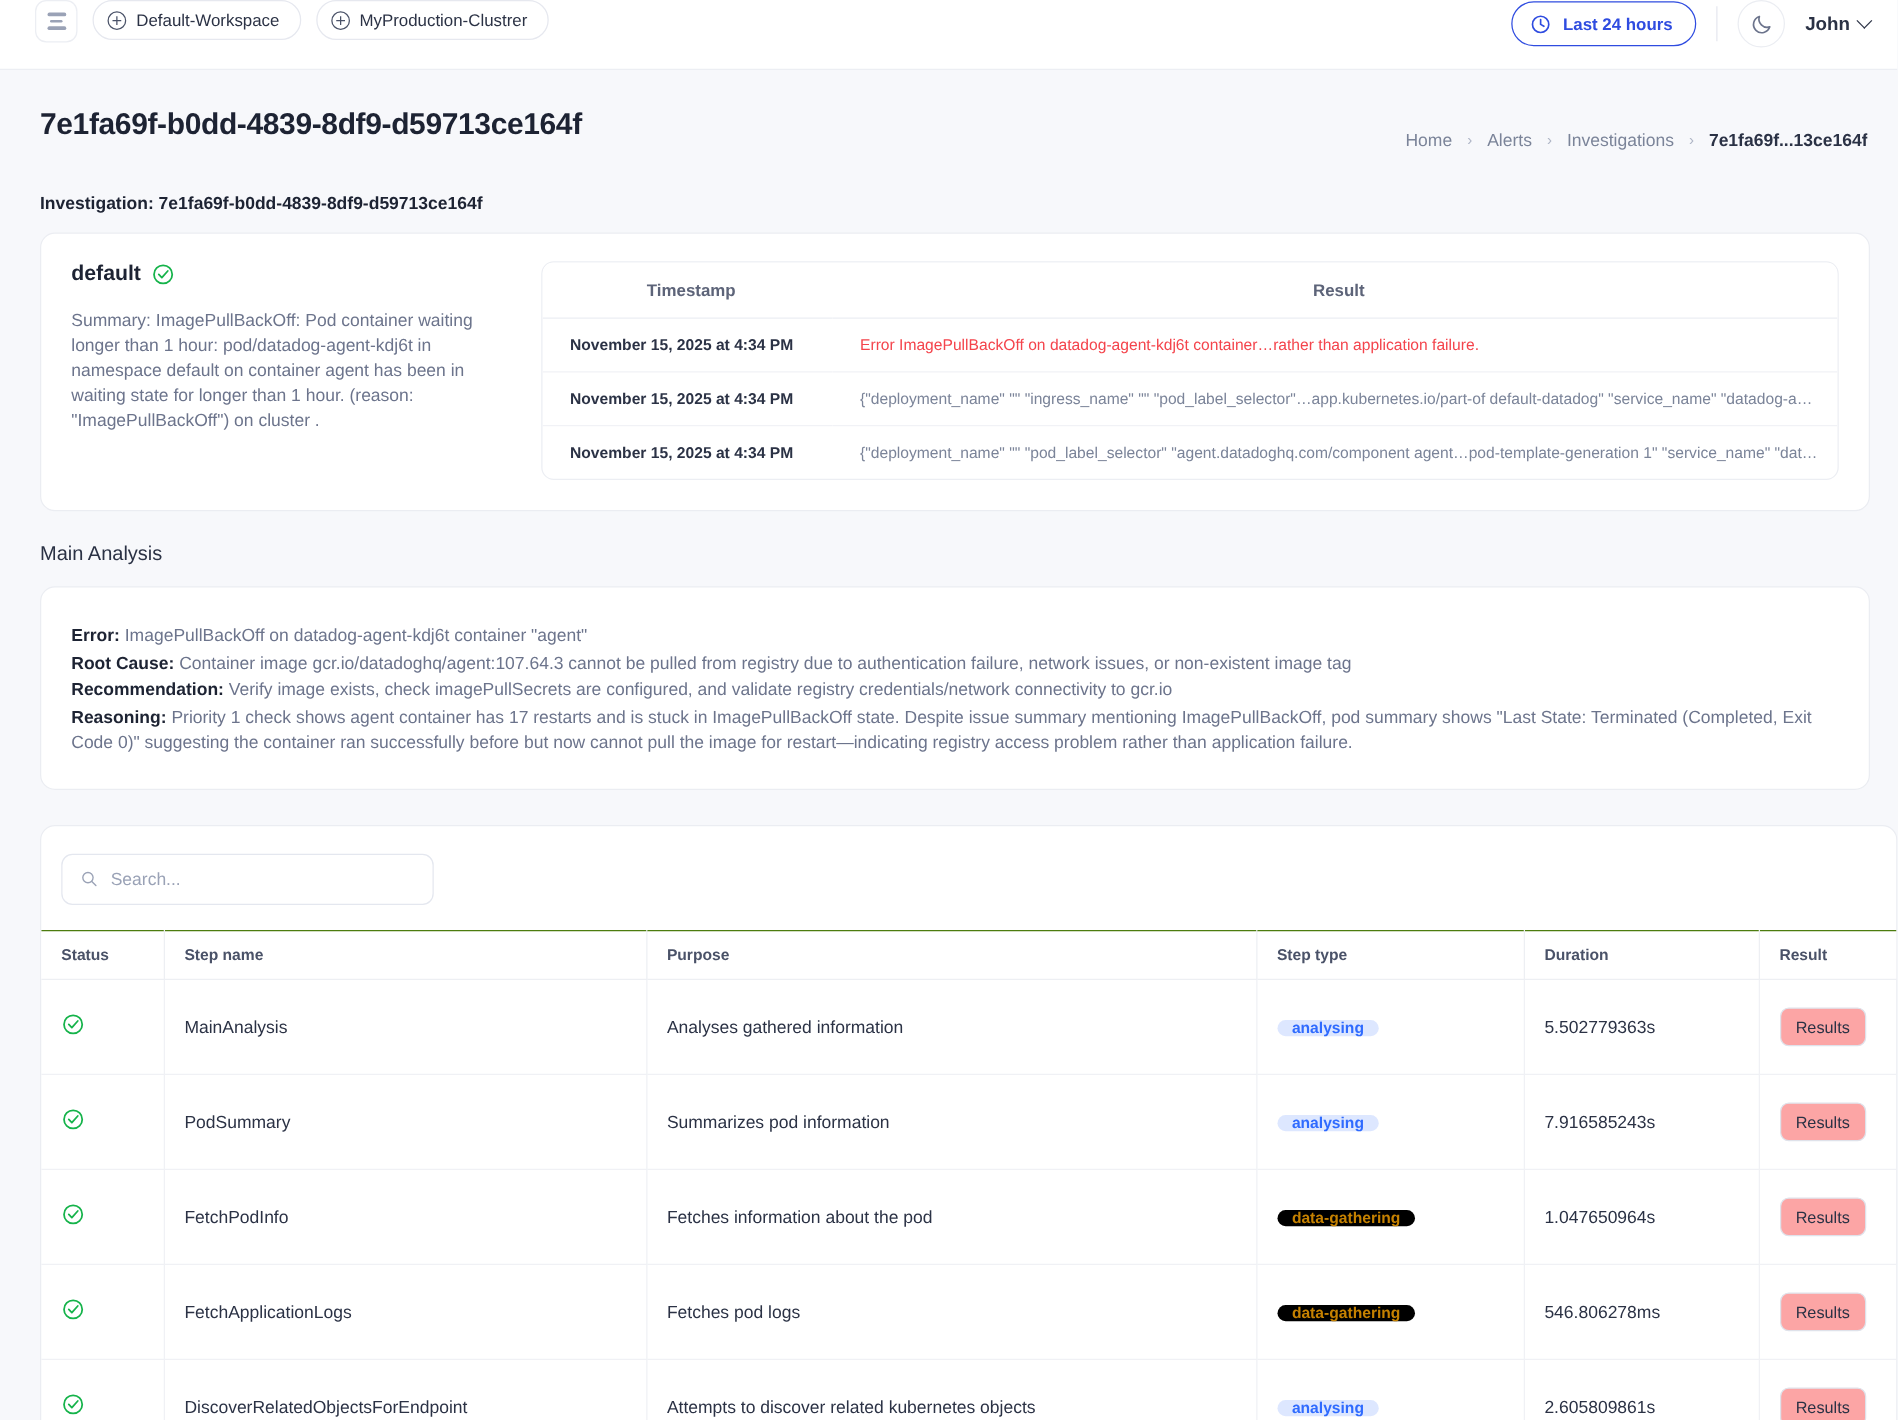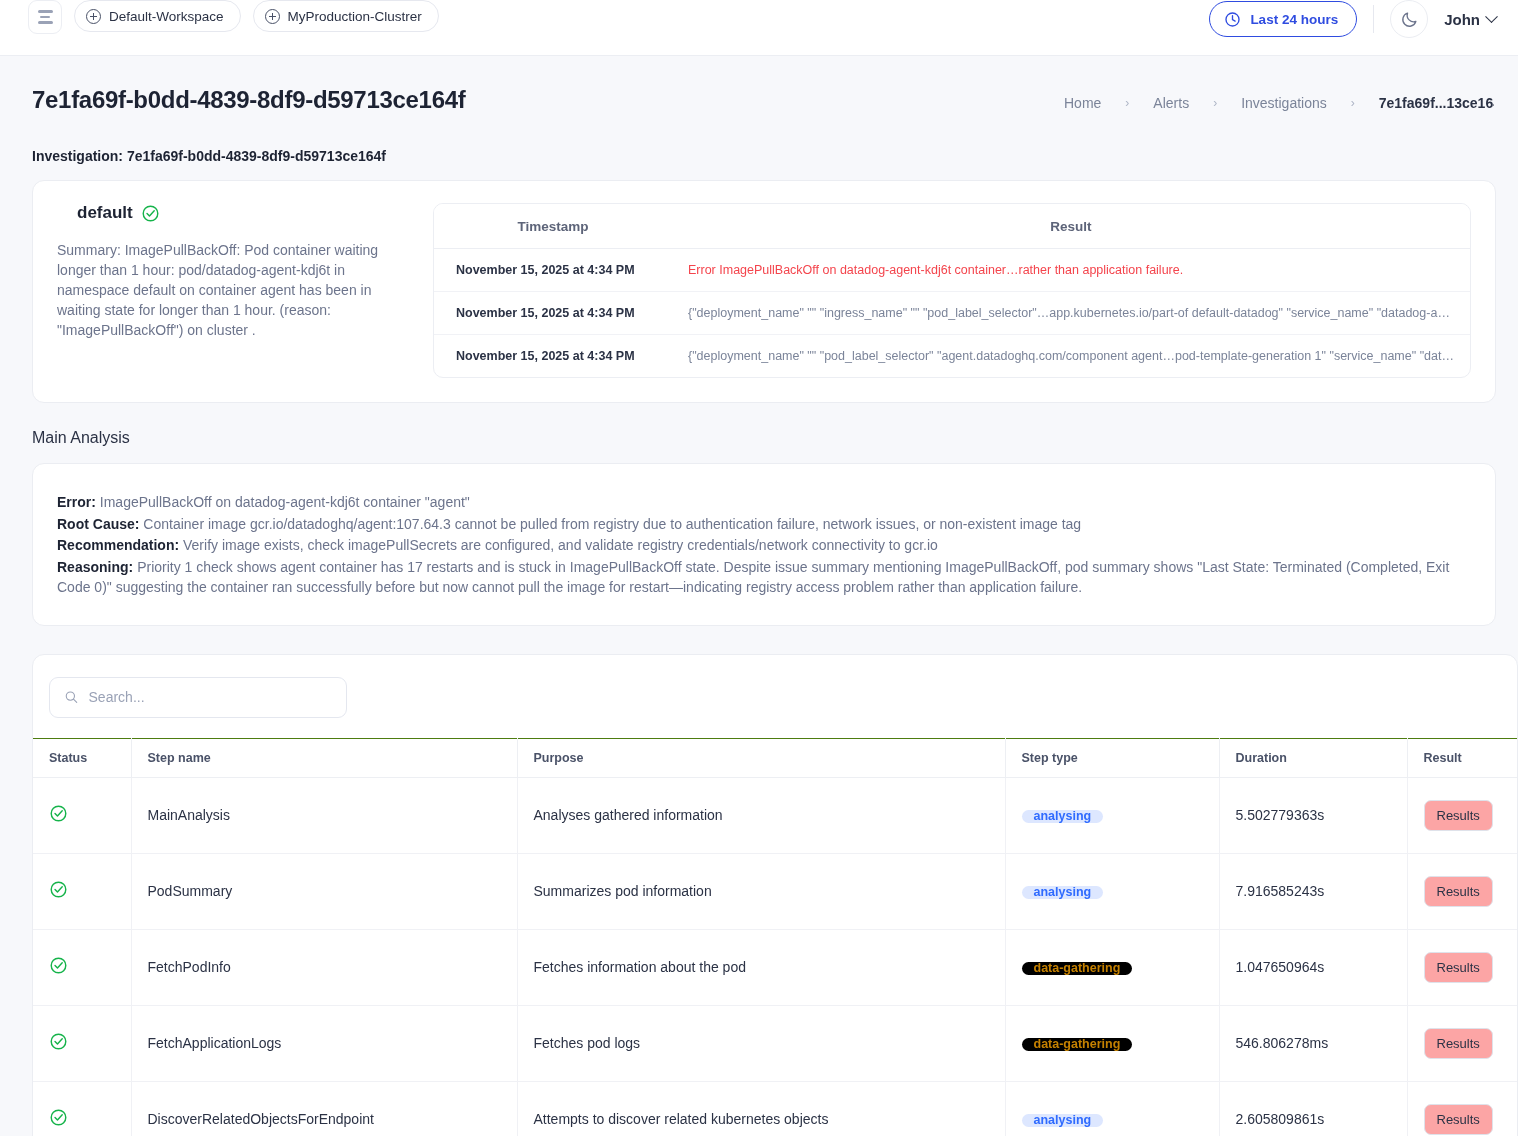--- a/index.html
+++ b/index.html
@@ -83,31 +83,32 @@
     display: inline-flex; align-items: center; gap: 7px;
     font-size: 15px; font-weight: bold; color: #2b3245;
     cursor: pointer;
   }
   .chev { width: 9px; height: 9px; border-right: 1.8px solid #2b3245; border-bottom: 1.8px solid #2b3245; transform: rotate(45deg) translate(-2px,-2px); }
 
   
   .pagehead {
     background: #f7f8fb;
     padding: 30px 24px 0 32px;
-    display: flex; align-items: center;
+    display: flex; align-items: flex-start;
   }
   .page-title { font-size: 24px; font-weight: bold; letter-spacing: -0.3px; color: #1d2333; }
   .breadcrumb {
     margin-left: auto;
-    display: flex; align-items: center; gap: 24px;
+    display: flex; align-items: center; gap: 12px;
     font-size: 14px; color: #7b8499;
     padding-top: 6px;
     white-space: nowrap;
     overflow: hidden;
     max-width: 430px;
+    margin-top: 12px;
   }
   .breadcrumb a { color: #7b8499; text-decoration: none; cursor: pointer; }
   .breadcrumb .sep { color: #aeb5c6; font-size: 12px; }
   .breadcrumb .current { color: #2b3245; font-weight: bold; }
 
   .subtitle {
     padding: 34px 32px 0 32px;
     font-size: 14px; font-weight: bold; color: #1d2333;
   }
 
@@ -115,21 +116,21 @@
   .card {
     background: #fff;
     border: 1px solid #ebedf2;
     border-radius: 12px;
     margin: 16px 22px 0 32px;
   }
 
   .top-card { display: flex; padding: 22px 24px 24px 22px; gap: 26px; }
   .tc-left { width: 352px; flex: none; padding-left: 2px; }
   .tc-head { display: flex; align-items: center; gap: 8px; }
-  .tc-title { font-size: 17px; font-weight: bold; color: #1d2333; margin-left: 20px; }
+  .tc-title { font-size: 17px; font-weight: bold; color: #1d2333; }
   .tc-summary {
     margin-top: 17px;
     font-size: 14px;
     line-height: 20px;
     color: #6a7governing;
     color: #6a7governing;
     color: #6c748c;
   }
   .tc-right { flex: 1; border: 1px solid #eceef3; border-radius: 10px; overflow: hidden; }
 

